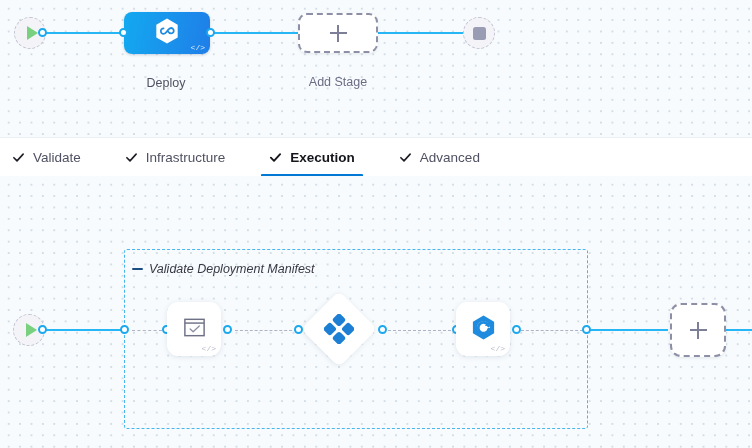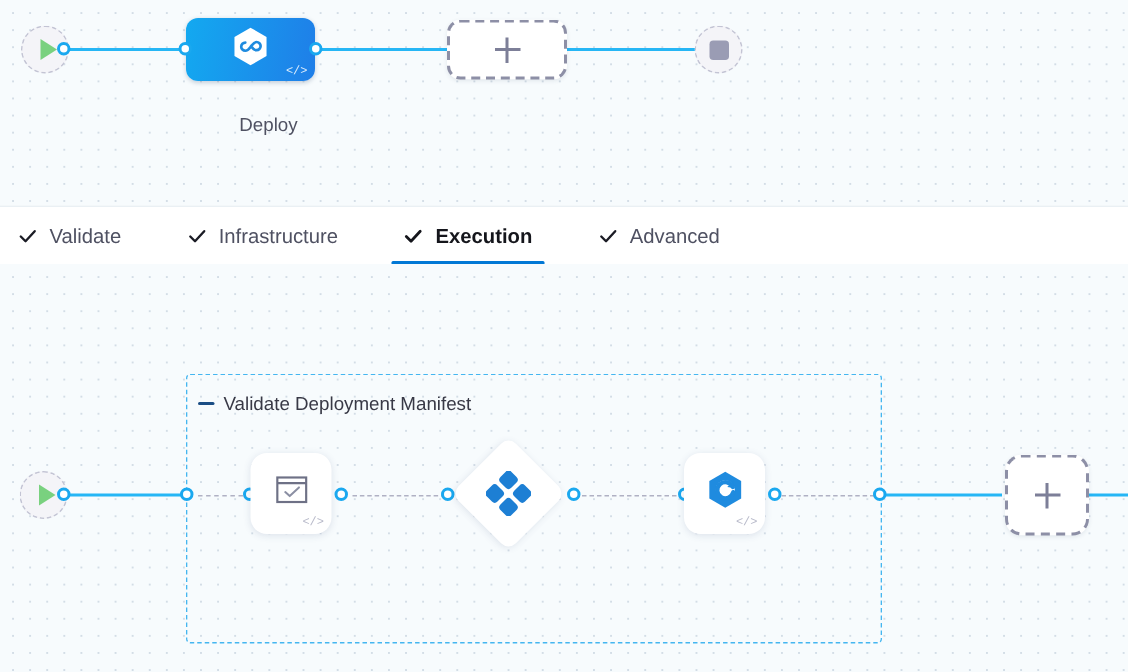--- a/index.html
+++ b/index.html
@@ -241,20 +241,21 @@
     background: transparent;
     box-sizing: border-box;
   }
   .group-header {
     position: absolute;
     display: flex;
     align-items: center;
     gap: 6px;
     font-size: 12.5px;
     color: #383946;
+    font-style: italic;
   }
   .group-collapse {
     display: inline-block;
     width: 11px;
     height: 2px;
     background: #1b4e85;
     border-radius: 1px;
   }
 </style>
 </head>
@@ -279,25 +280,26 @@
           <path d="M16 2.6 L27.4 9.2 L27.4 22.8 L16 29.4 L4.6 22.8 L4.6 9.2 Z" fill="#ffffff"></path>
           <g fill="none" stroke="#1f8bdf" stroke-width="1.9" stroke-linecap="round">
             <path d="M12.3 13.2a2.9 2.9 0 1 0 0 5.8c2.4 0 3.1-2 4.4-3.6 1.3-1.6 2.1-2.6 3.6-2.6a2.9 2.9 0 1 1 0 5.8c-2.1 0-3-1.5-3.9-2.9"></path>
           </g>
         </svg>
       </span>
       <span class="code-mark">&lt;/&gt;</span>
     </div>
     <div class="dot" style="left:119px; top:28px;"></div>
     <div class="dot" style="left:206px; top:28px;"></div>
-    <div class="node-label" style="left:116px; top:75px; width:126px;">Deploy</div>
+    <div class="node-label" style="left:103px; top:75px; width:126px;">Deploy</div>
 
     <div class="add-node add-stage" style="left:298px; top:13px;">
       <div class="plus"></div>
     </div>
+    <div class="node-label label-muted" style="left:275px; top:74px; width:126px;">Add Stage</div>
 
     <div class="dot" style="left:464px; top:28px;"></div>
     <div class="terminal" style="left:463px; top:17px;">
       <div class="stop-sq"></div>
     </div>
   </div>
 
   <div class="tabbar">
 
 

